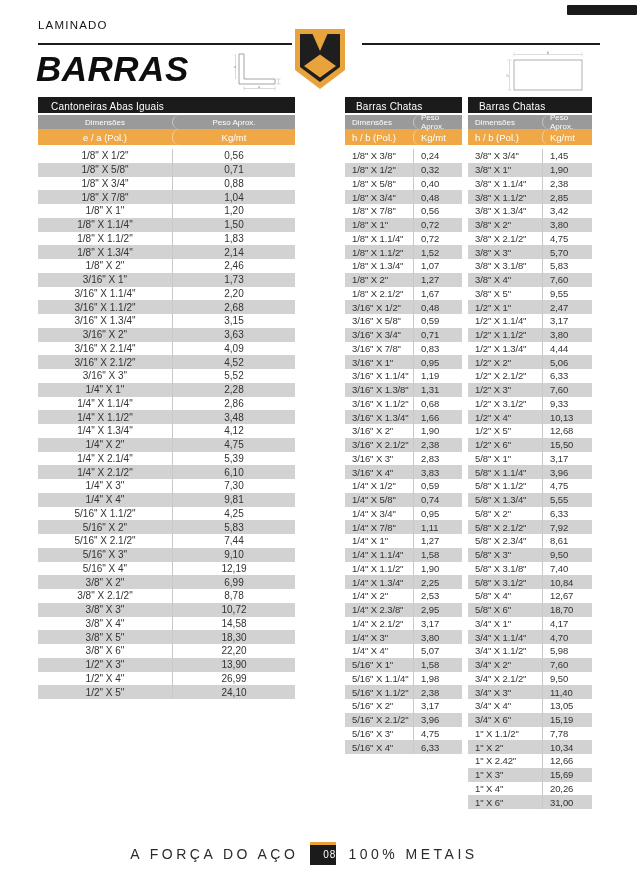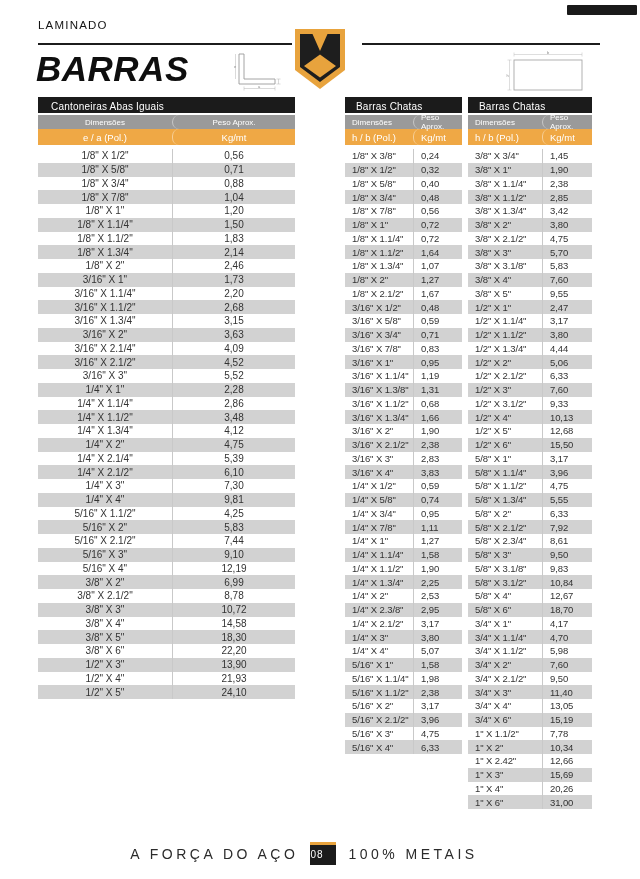--- a/index.html
+++ b/index.html
@@ -46,21 +46,21 @@
   .trow{display:flex;height:13.75px;align-items:center;color:#333;white-space:nowrap;}
   .t0 .trow{font-size:10px;}
   .t1 .trow,.t2 .trow{font-size:9.5px;letter-spacing:-.1px;}
   .trow.alt{background:#d2d2d2;}
   .trow .c2{border-left:1px solid #c9c9c9;height:100%;display:flex;align-items:center;}
   .t0 .trow .c2{justify-content:center;}
 
   
   .footer{position:absolute;left:0;top:842px;width:608px;display:flex;align-items:center;justify-content:center;gap:12px;}
   .footer-text{font-size:14px;letter-spacing:3.5px;color:#2b2b2b;}
-  .page-box{width:26px;border-top:3px solid #e8a33d;background:#1b1b1b;color:#fff;height:23px;line-height:20px;text-align:left;font-size:10px;letter-spacing:1px;}
+  .page-box{width:26px;border-top:3px solid #e8a33d;background:#1b1b1b;color:#fff;height:23px;line-height:20px;text-align:right;font-size:10px;letter-spacing:1px;}
 </style>
 </head>
 <body>
 
 <div class="topbar"></div>
 
 <div class="laminado">LAMINADO</div>
 <div class="rule rule-left"></div>
 <div class="rule rule-right"></div>
 <div class="barras">BARRAS</div>
@@ -253,21 +253,21 @@
       <div class="trow">
         <div class="c1">3/8" X 6"</div>
         <div class="c2">22,20</div>
       </div>
       <div class="trow alt">
         <div class="c1">1/2" X 3"</div>
         <div class="c2">13,90</div>
       </div>
       <div class="trow">
         <div class="c1">1/2" X 4"</div>
-        <div class="c2">21,93</div>
+        <div class="c2">26,99</div>
       </div>
       <div class="trow alt">
         <div class="c1">1/2" X 5"</div>
         <div class="c2">24,10</div>
       </div>
     </div>
 </div>
 
 <div class="table t1">
   <div class="ttitle">Barras Chatas</div>
@@ -303,21 +303,21 @@
       <div class="trow alt">
         <div class="c1">1/8" X 1"</div>
         <div class="c2">0,72</div>
       </div>
       <div class="trow">
         <div class="c1">1/8" X 1.1/4"</div>
         <div class="c2">0,72</div>
       </div>
       <div class="trow alt">
         <div class="c1">1/8" X 1.1/2"</div>
-        <div class="c2">1,64</div>
+        <div class="c2">1,52</div>
       </div>
       <div class="trow">
         <div class="c1">1/8" X 1.3/4"</div>
         <div class="c2">1,07</div>
       </div>
       <div class="trow alt">
         <div class="c1">1/8" X 2"</div>
         <div class="c2">1,27</div>
       </div>
       <div class="trow">
@@ -585,21 +585,21 @@
       <div class="trow">
         <div class="c1">5/8" X 2.3/4"</div>
         <div class="c2">8,61</div>
       </div>
       <div class="trow alt">
         <div class="c1">5/8" X 3"</div>
         <div class="c2">9,50</div>
       </div>
       <div class="trow">
         <div class="c1">5/8" X 3.1/8"</div>
-        <div class="c2">9,83</div>
+        <div class="c2">7,40</div>
       </div>
       <div class="trow alt">
         <div class="c1">5/8" X 3.1/2"</div>
         <div class="c2">10,84</div>
       </div>
       <div class="trow">
         <div class="c1">5/8" X 4"</div>
         <div class="c2">12,67</div>
       </div>
       <div class="trow alt">

